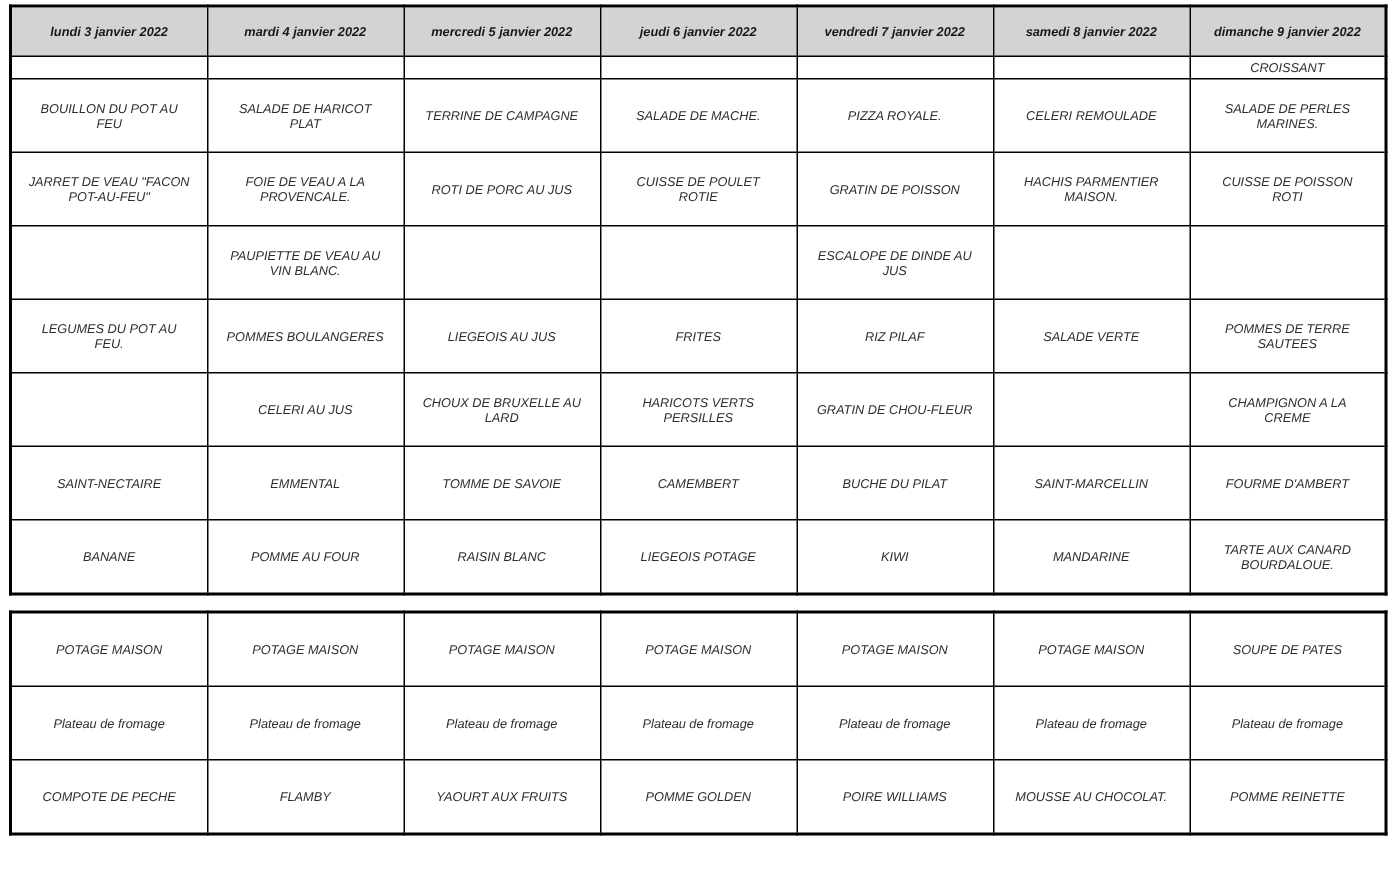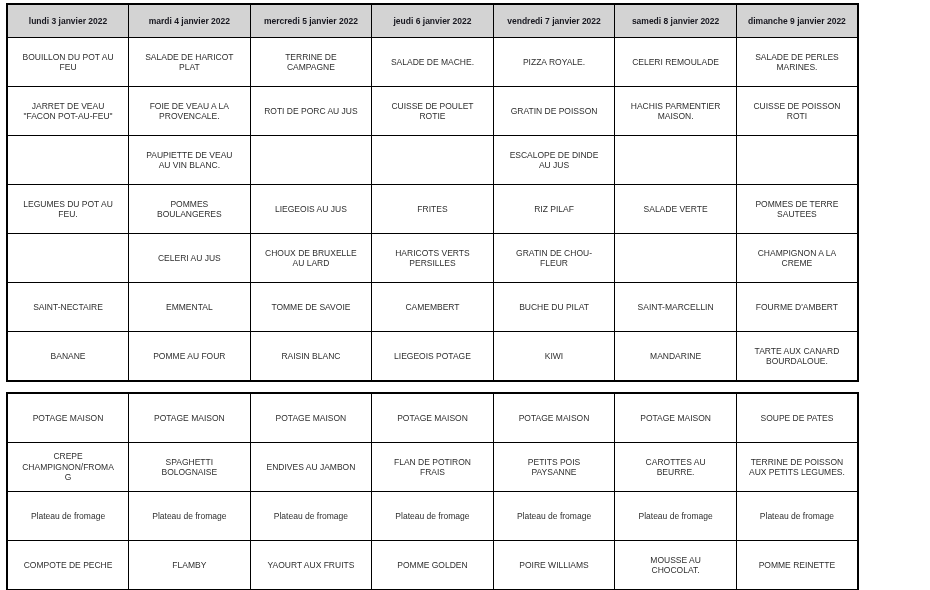--- a/index.html
+++ b/index.html
@@ -9,22 +9,23 @@
     --border:#000000;
     --page-bg:#ffffff;
   }
   html,body{margin:0;padding:0;}
   body{
     width:930px;height:590px;overflow:hidden;background:var(--page-bg);
     font-family:"Liberation Sans", sans-serif;
   }
   table.menu{
     border-collapse:collapse;table-layout:fixed;
-    width:853px;margin-left:6px;
+    width:919px;margin-left:6px;
     border:2px solid var(--border);
+    font-style:italic;
   }
   #lunch-table{margin-top:3px;}
   #dinner-table{margin-top:10px;}
   th,td{
     border:1px solid var(--border);
     text-align:center;vertical-align:middle;
     overflow:hidden;word-wrap:break-word;
   }
   th{
     background:var(--header-bg);
@@ -48,20 +49,29 @@
       <th>lundi 3 janvier 2022</th>
       <th>mardi 4 janvier 2022</th>
       <th>mercredi 5 janvier 2022</th>
       <th>jeudi 6 janvier 2022</th>
       <th>vendredi 7 janvier 2022</th>
       <th>samedi 8 janvier 2022</th>
       <th>dimanche 9 janvier 2022</th>
     </tr>
   </thead>
   <tbody id="lunch-body">
+      <tr class="thin">
+        <td></td>
+        <td></td>
+        <td></td>
+        <td></td>
+        <td></td>
+        <td></td>
+        <td>CROISSANT</td>
+      </tr>
       <tr class="normal">
         <td>BOUILLON DU POT AU FEU</td>
         <td>SALADE DE HARICOT PLAT</td>
         <td>TERRINE DE CAMPAGNE</td>
         <td>SALADE DE MACHE.</td>
         <td>PIZZA ROYALE.</td>
         <td>CELERI REMOULADE</td>
         <td>SALADE DE PERLES MARINES.</td>
       </tr>
       <tr class="normal">
@@ -126,29 +136,20 @@
       <tr class="normal">
         <td>POTAGE MAISON</td>
         <td>POTAGE MAISON</td>
         <td>POTAGE MAISON</td>
         <td>POTAGE MAISON</td>
         <td>POTAGE MAISON</td>
         <td>POTAGE MAISON</td>
         <td>SOUPE DE PATES</td>
       </tr>
       <tr class="normal">
-        <td>CREPE CHAMPIGNON/FROMAG</td>
-        <td>SPAGHETTI BOLOGNAISE</td>
-        <td>ENDIVES AU JAMBON</td>
-        <td>FLAN DE POTIRON FRAIS</td>
-        <td>PETITS POIS PAYSANNE</td>
-        <td>CAROTTES AU BEURRE.</td>
-        <td>TERRINE DE POISSON AUX PETITS LEGUMES.</td>
-      </tr>
-      <tr class="normal">
         <td>Plateau de fromage</td>
         <td>Plateau de fromage</td>
         <td>Plateau de fromage</td>
         <td>Plateau de fromage</td>
         <td>Plateau de fromage</td>
         <td>Plateau de fromage</td>
         <td>Plateau de fromage</td>
       </tr>
       <tr class="normal">
         <td>COMPOTE DE PECHE</td>

